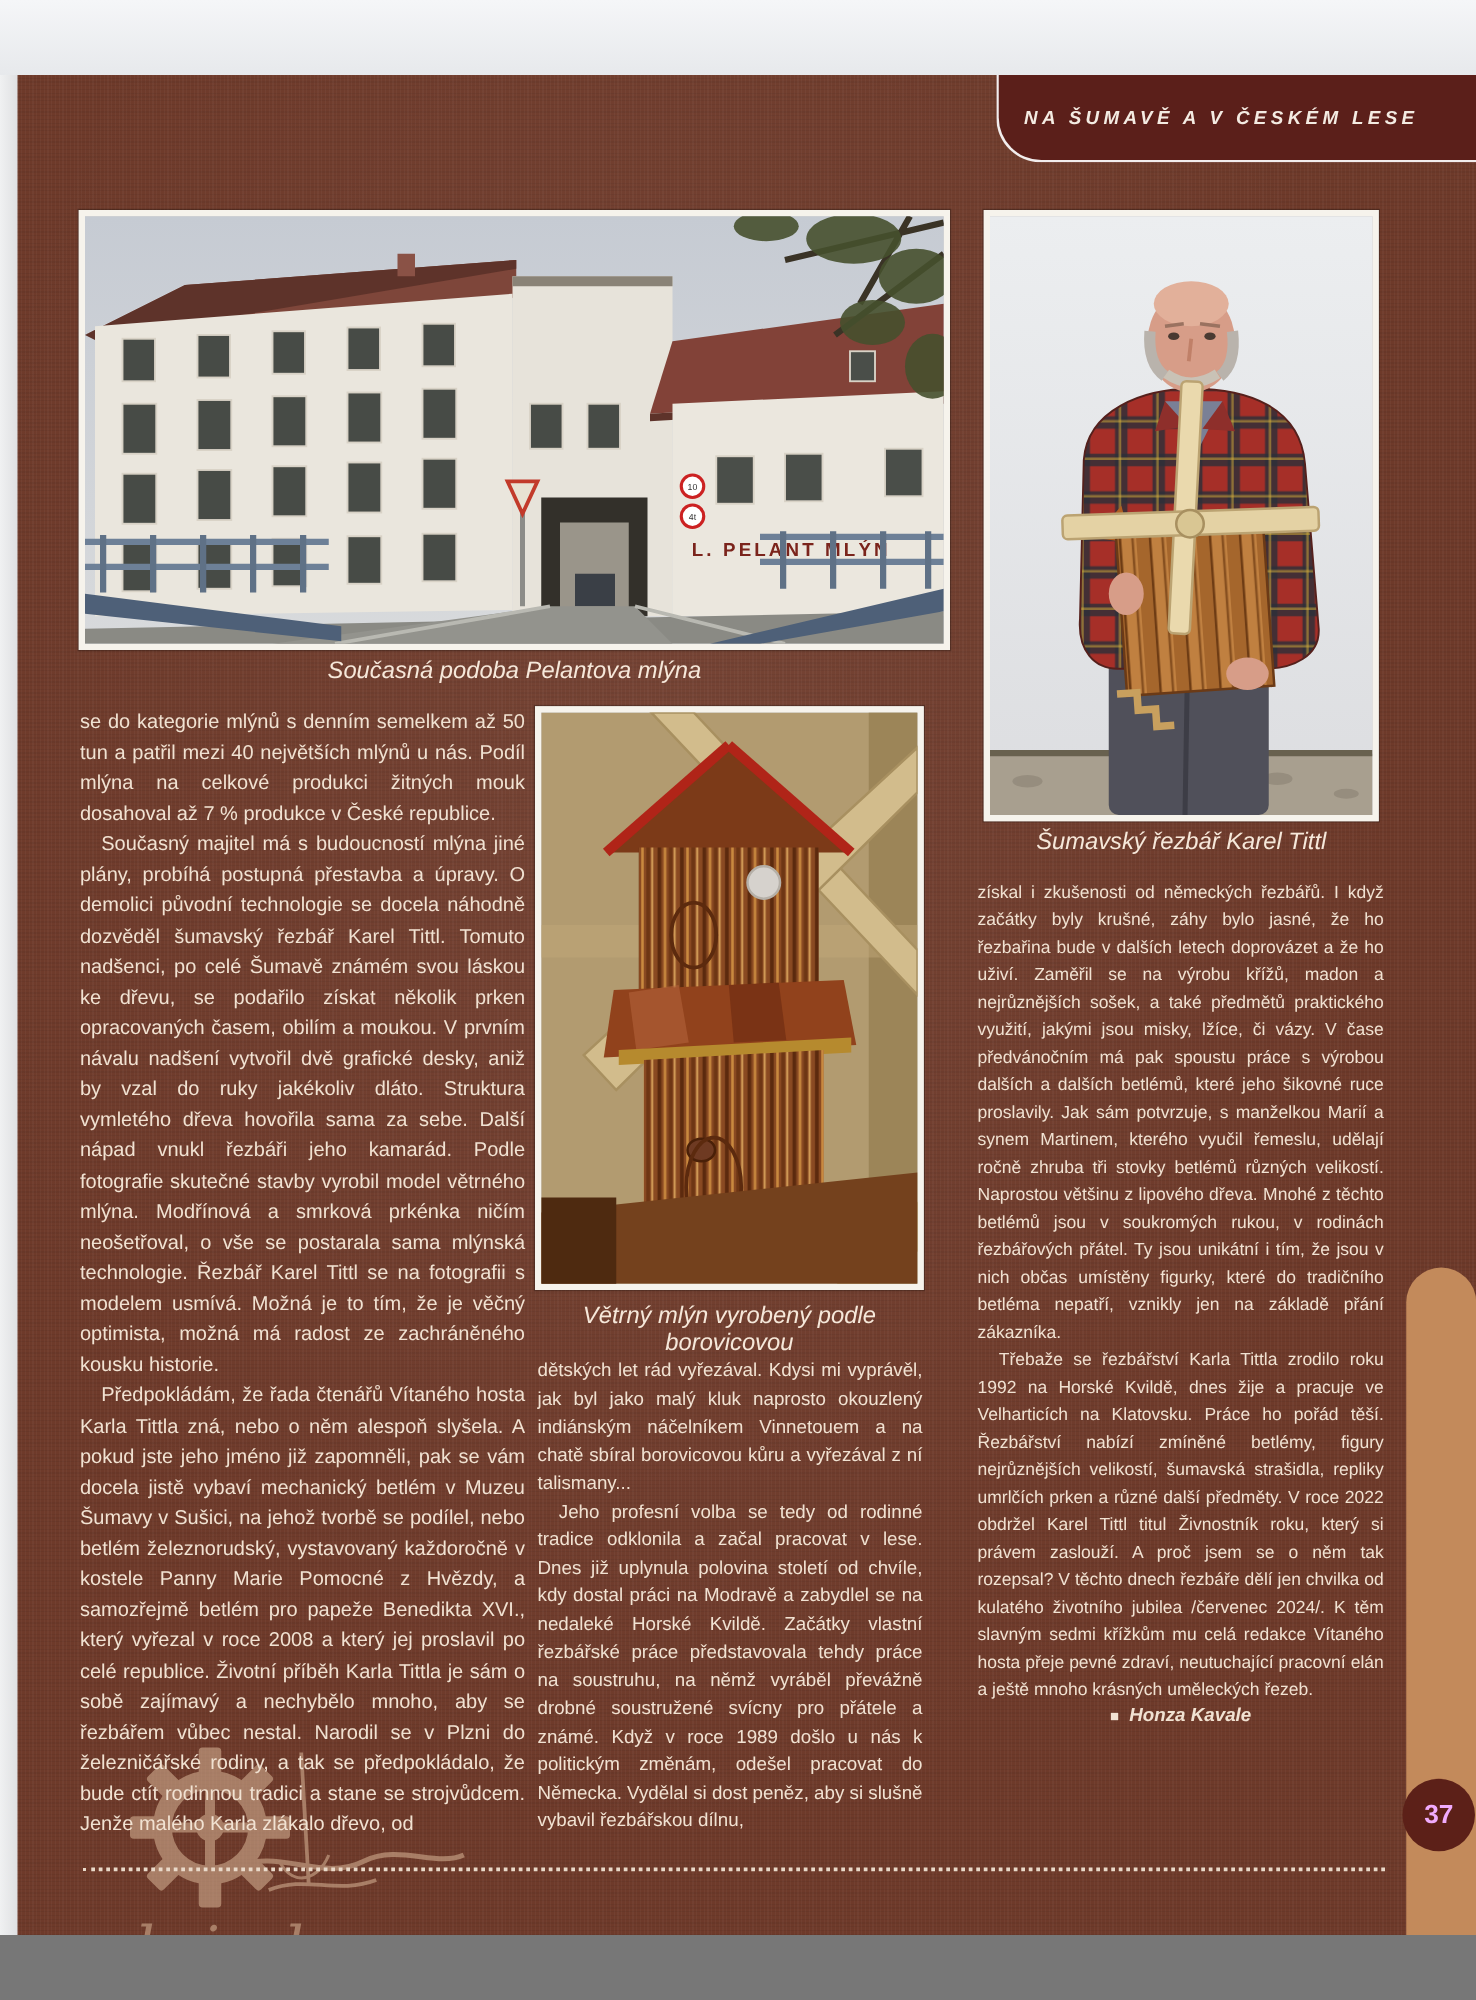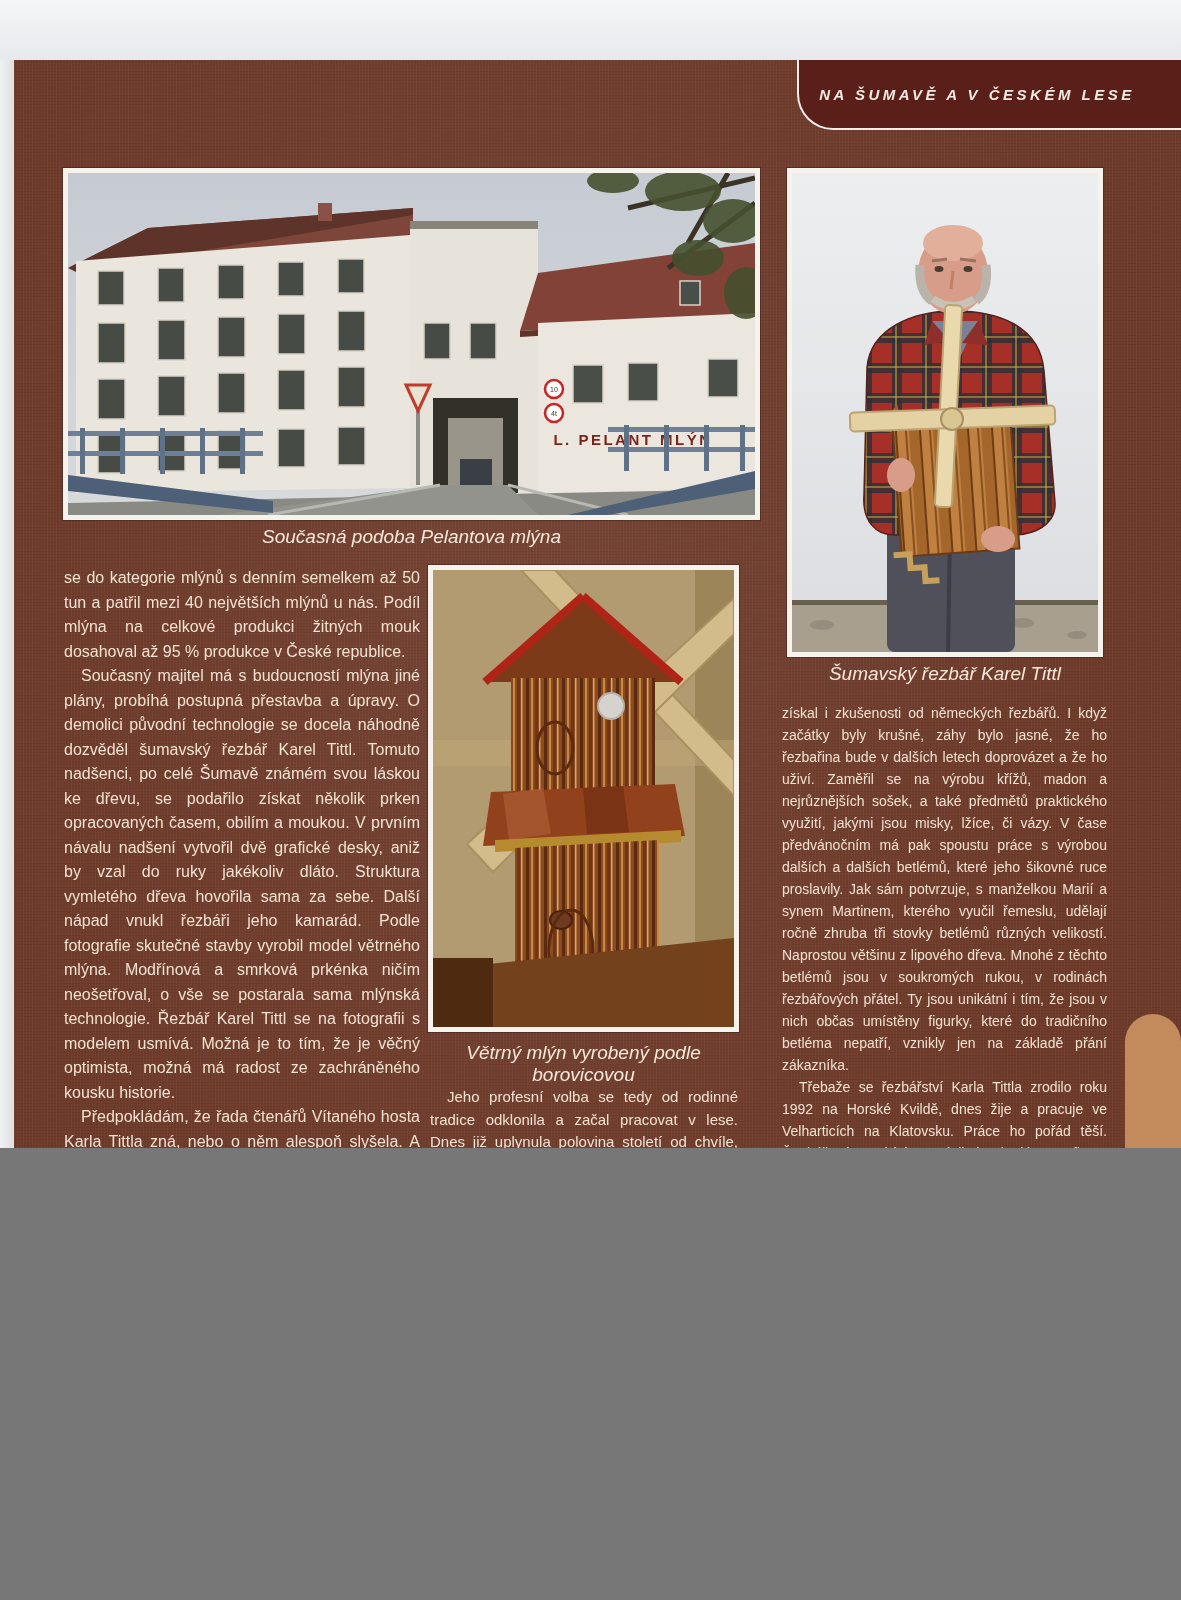--- a/index.html
+++ b/index.html
@@ -1,16 +1,16 @@
 <!DOCTYPE html>
 <html lang="cs"><head>
 <meta charset="utf-8">
 <style>
   html,body{margin:0;padding:0;background:#777;}
-  #stage{position:relative;width:1181px;height:1148px;overflow:hidden;
+  #stage{position:relative;width:1181px;height:1548px;overflow:hidden;
          font-family:"Liberation Sans",sans-serif;background:#eef0f2;}
   
   .scan-top{position:absolute;left:0;top:0;width:1181px;height:60px;
             background:linear-gradient(#f5f6f8,#e7e9ec);}
   .scan-left{position:absolute;left:0;top:60px;width:14px;height:1518px;
              background:linear-gradient(90deg,#f0f1f2,#dfe0e2);}
   .scan-bottom{position:absolute;left:0;top:1575px;width:1181px;height:25px;
     background:linear-gradient(90deg,#0e0c0a 0%,#23201c 12%,#3a4a46 35%,#57675c 55%,#6a7257 70%,#2e3a33 88%,#11100e 100%);}
   .scan-bottom::before{content:"";position:absolute;left:0;top:0;width:100%;height:3px;background:#cdbfa8;opacity:.7;}
 
@@ -317,26 +317,27 @@
           <ellipse cx="128" cy="350" rx="11" ry="9" fill="#6e3a22" stroke="#4a2008" stroke-width="2"></ellipse>
           <ellipse cx="138" cy="380" rx="22" ry="40" fill="none" stroke="#5c2a0e" stroke-width="3"></ellipse>
         </g>
         <polygon points="0,400 301,368 301,457 0,457" fill="#74411d"></polygon>
         <rect y="388" width="60" height="70" fill="#4e2a10"></rect>
       </svg>
     </div>
     <div class="caption" id="cap-model">Větrný mlýn vyrobený podle borovicovou</div>
 
     <div class="col" id="col1">
-      <p>se do kategorie mlýnů s denním semelkem až 50 tun a patřil mezi 40 největších mlýnů u nás. Podíl mlýna na celkové produkci žitných mouk dosahoval až 95 % produkce v České republice.</p>
+      <p>se do kategorie mlýnů s denním semelkem až 50 tun a patřil mezi 40 největších mlýnů u nás. Podíl mlýna na celkové produkci žitných mouk dosahoval až 7 % produkce v České republice.</p>
       <p class="ind">Současný majitel má s budoucností mlýna jiné plány, probíhá postupná přestavba a úpravy. O demolici původní technologie se docela náhodně dozvěděl šumavský řezbář Karel Tittl. Tomuto nadšenci, po celé Šumavě známém svou láskou ke dřevu, se podařilo získat několik prken opracovaných časem, obilím a moukou. V prvním návalu nadšení vytvořil dvě grafické desky, aniž by vzal do ruky jakékoliv dláto. Struktura vymletého dřeva hovořila sama za sebe. Další nápad vnukl řezbáři jeho kamarád. Podle fotografie skutečné stavby vyrobil model větrného mlýna. Modřínová a smrková prkénka ničím neošetřoval, o vše se postarala sama mlýnská technologie. Řezbář Karel Tittl se na fotografii s modelem usmívá. Možná je to tím, že je věčný optimista, možná má radost ze zachráněného kousku historie.</p>
       <p class="ind">Předpokládám, že řada čtenářů Vítaného hosta Karla Tittla zná, nebo o něm alespoň slyšela. A pokud jste jeho jméno již zapomněli, pak se vám docela jistě vybaví mechanický betlém v Muzeu Šumavy v Sušici, na jehož tvorbě se podílel, nebo betlém železnorudský, vystavovaný každoročně v kostele Panny Marie Pomocné z Hvězdy, a samozřejmě betlém pro papeže Benedikta XVI., který vyřezal v roce 2008 a který jej proslavil po celé republice. Životní příběh Karla Tittla je sám o sobě zajímavý a nechybělo mnoho, aby se řezbářem vůbec nestal. Narodil se v Plzni do železničářské rodiny, a tak se předpokládalo, že bude ctít rodinnou tradici a stane se strojvůdcem. Jenže malého Karla zlákalo dřevo, od</p>
     </div>
 
     <div class="col" id="col2">
+      <p>dětských let rád vyřezával. Kdysi mi vyprávěl, jak byl jako malý kluk naprosto okouzlený indiánským náčelníkem Vinnetouem a na chatě sbíral borovicovou kůru a vyřezával z ní talismany...</p>
       <p class="ind">Jeho profesní volba se tedy od rodinné tradice odklonila a začal pracovat v lese. Dnes již uplynula polovina století od chvíle, kdy dostal práci na Modravě a zabydlel se na nedaleké Horské Kvildě. Začátky vlastní řezbářské práce představovala tehdy práce na soustruhu, na němž vyráběl převážně drobné soustružené svícny pro přátele a známé. Když v roce 1989 došlo u nás k politickým změnám, odešel pracovat do Německa. Vydělal si dost peněz, aby si slušně vybavil řezbářskou dílnu,</p>
     </div>
 
     <div class="col" id="col3">
       <p>získal i zkušenosti od německých řezbářů. I když začátky byly krušné, záhy bylo jasné, že ho řezbařina bude v dalších letech doprovázet a že ho uživí. Zaměřil se na výrobu křížů, madon a nejrůznějších sošek, a také předmětů praktického využití, jakými jsou misky, lžíce, či vázy. V čase předvánočním má pak spoustu práce s výrobou dalších a dalších betlémů, které jeho šikovné ruce proslavily. Jak sám potvrzuje, s manželkou Marií a synem Martinem, kterého vyučil řemeslu, udělají ročně zhruba tři stovky betlémů různých velikostí. Naprostou většinu z lipového dřeva. Mnohé z těchto betlémů jsou v soukromých rukou, v rodinách řezbářových přátel. Ty jsou unikátní i tím, že jsou v nich občas umístěny figurky, které do tradičního betléma nepatří, vznikly jen na základě přání zákazníka.</p>
       <p class="ind">Třebaže se řezbářství Karla Tittla zrodilo roku 1992 na Horské Kvildě, dnes žije a pracuje ve Velharticích na Klatovsku. Práce ho pořád těší. Řezbářství nabízí zmíněné betlémy, figury nejrůznějších velikostí, šumavská strašidla, repliky umrlčích prken a různé další předměty. V roce 2022 obdržel Karel Tittl titul Živnostník roku, který si právem zaslouží. A proč jsem se o něm tak rozepsal? V těchto dnech řezbáře dělí jen chvilka od kulatého životního jubilea /červenec 2024/. K těm slavným sedmi křížkům mu celá redakce Vítaného hosta přeje pevné zdraví, neutuchající pracovní elán a ještě mnoho krásných uměleckých řezeb.</p>
       <p class="author">
         <span class="sq">■</span>
         <span>Honza Kavale</span>
       </p>

